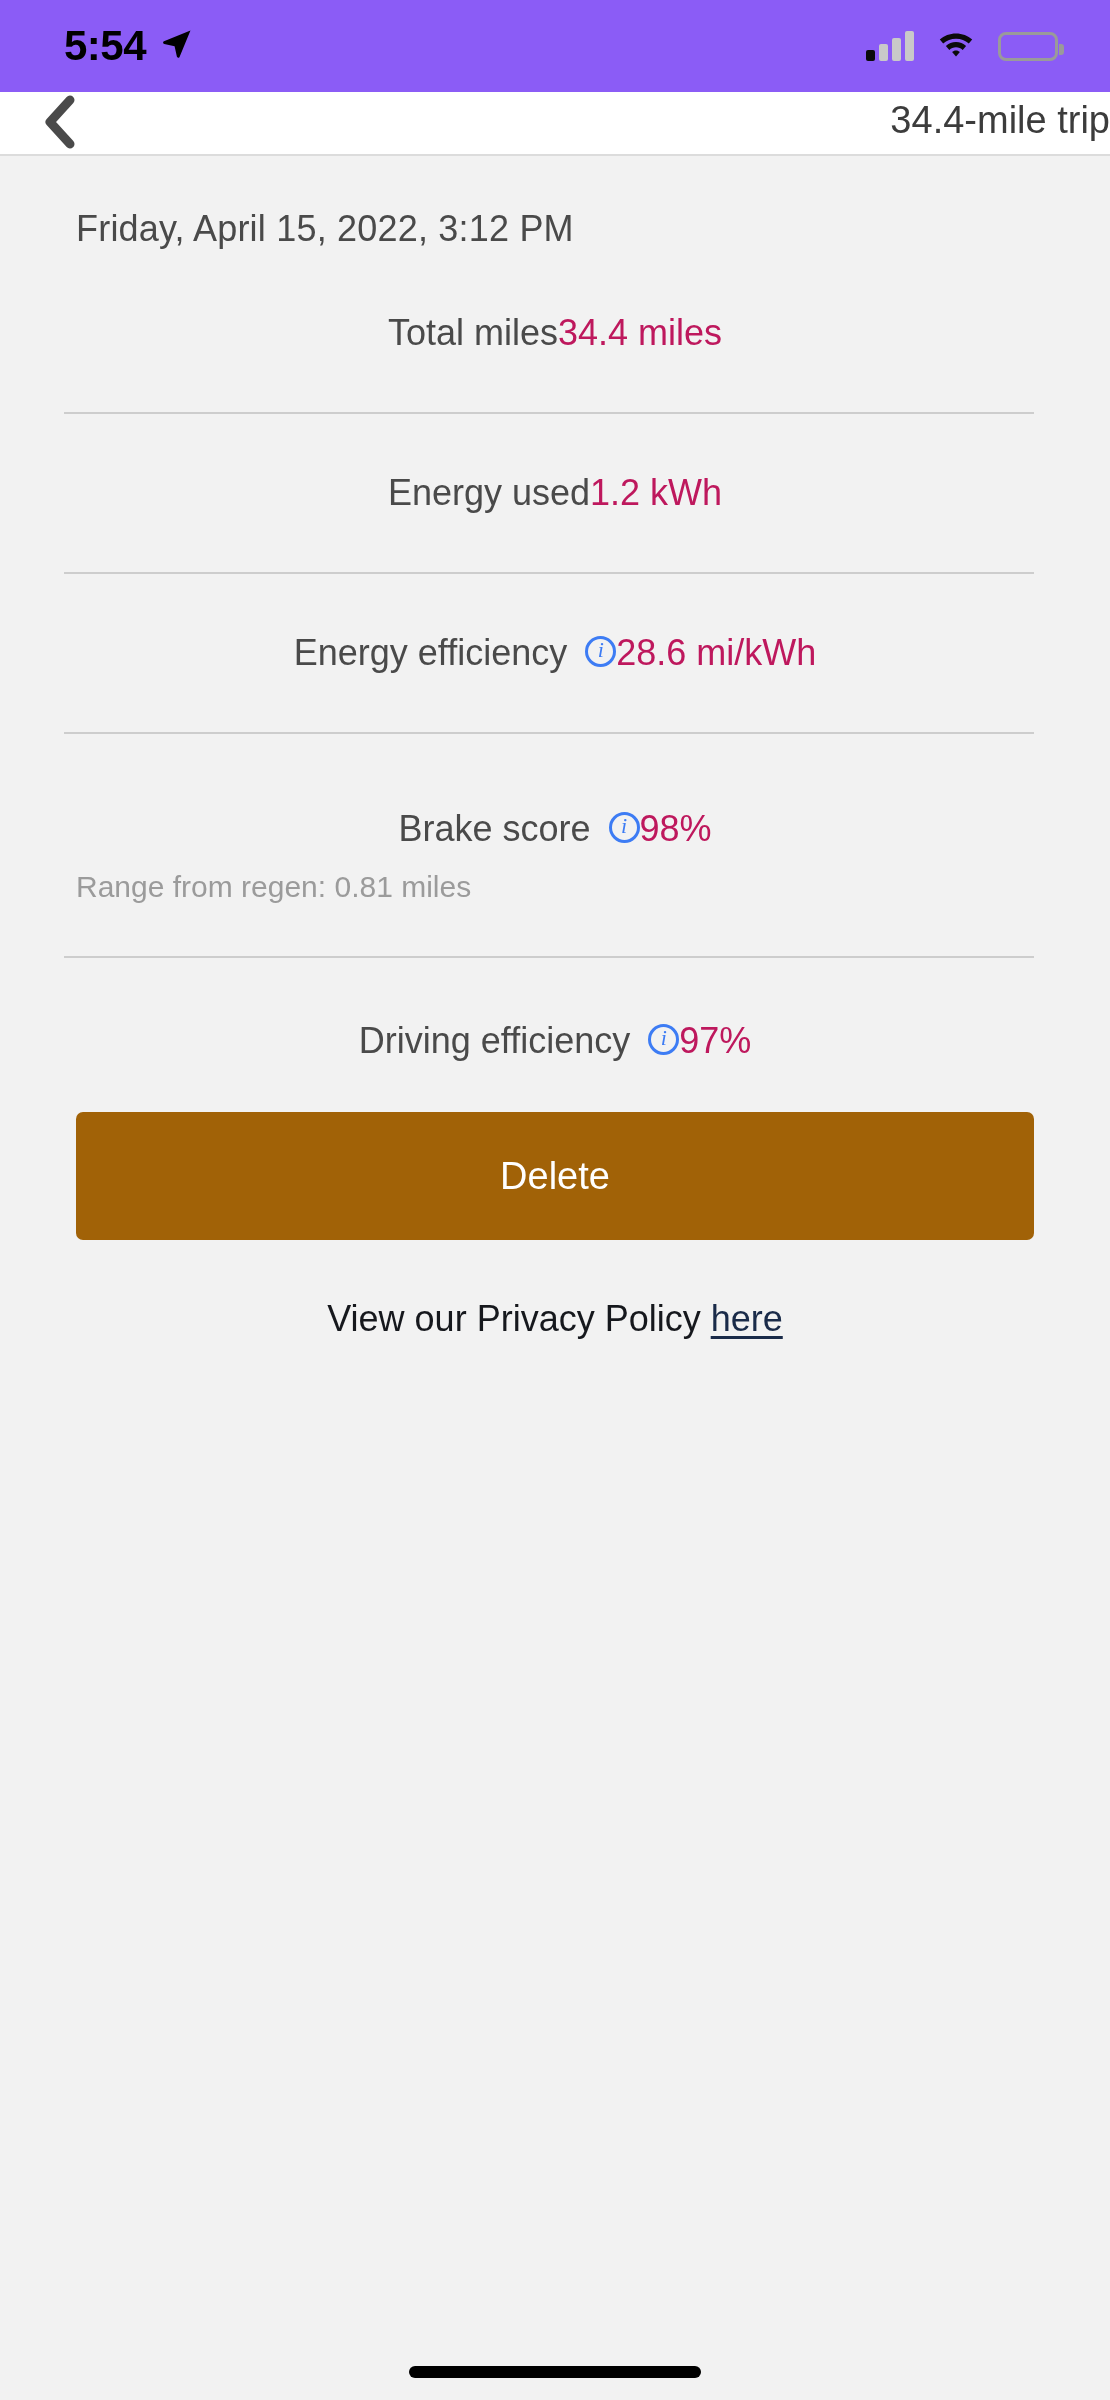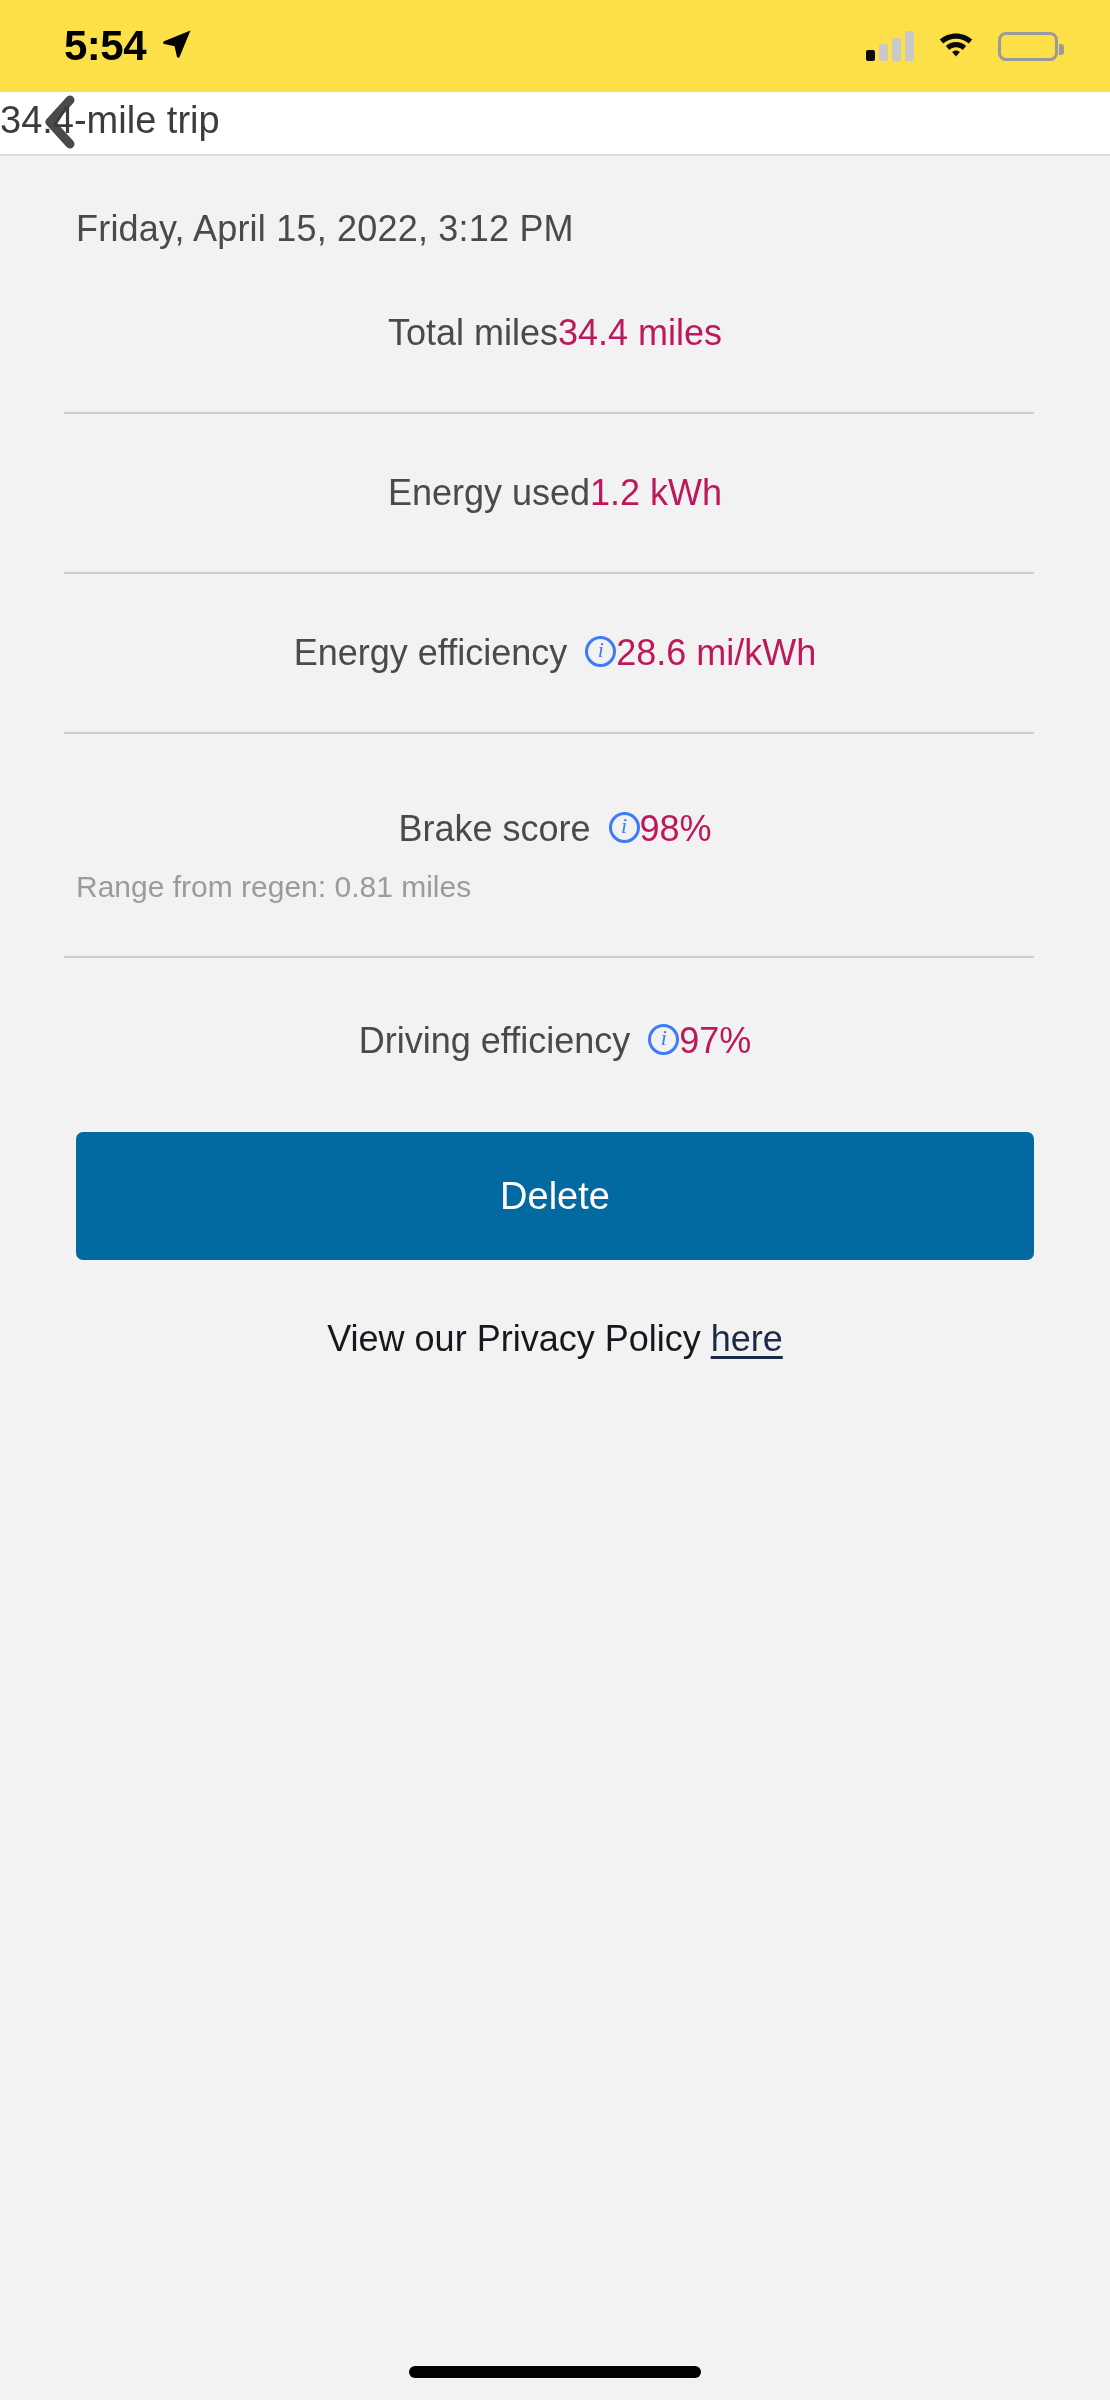--- a/index.html
+++ b/index.html
@@ -19,21 +19,21 @@
     background: #f2f2f2;
     overflow: hidden;
   }
 
   
   .status-bar {
     position: absolute;
     top: 0; left: 0;
     width: 1110px;
     height: 92px;
-    background: #fde047;
+    background: #8b5cf6;
     display: flex;
     align-items: center;
     justify-content: space-between;
     padding: 0 52px 0 64px;
   }
   .status-left {
     display: flex;
     align-items: center;
     gap: 14px;
   }
@@ -110,21 +110,21 @@
     height: 80px;
     display: flex;
     align-items: center;
     justify-content: center;
   }
   .nav-title {
     position: absolute;
     left: 0;
     top: -12px;
     width: 1110px;
-    text-align: left;
+    text-align: right;
     font-size: 38px;
     color: #3c3c3c;
     line-height: 80px;
   }
 
   
   .content {
     position: absolute;
     top: 156px; left: 0;
     width: 1110px;
@@ -195,23 +195,23 @@
   .row-total   { padding-top: 62px; padding-bottom: 58px; }
   .row-energy  { padding-top: 58px; padding-bottom: 58px; }
   .row-eff     { padding-top: 58px; padding-bottom: 58px; }
   .row-brake   { padding-top: 74px; padding-bottom: 52px; }
   .row-drive   { padding-top: 62px; padding-bottom: 0; }
 
   
   .delete-button {
     display: block;
     width: 100%;
-    margin-top: 70px;
+    margin-top: 50px;
     height: 128px;
-    background: #0369a1;
+    background: #a16207;
     color: #ffffff;
     border: none;
     border-radius: 7px;
     font-size: 38px;
     font-family: "Liberation Sans", sans-serif;
     cursor: pointer;
   }
 
   .privacy-line {
     margin-top: 58px;

